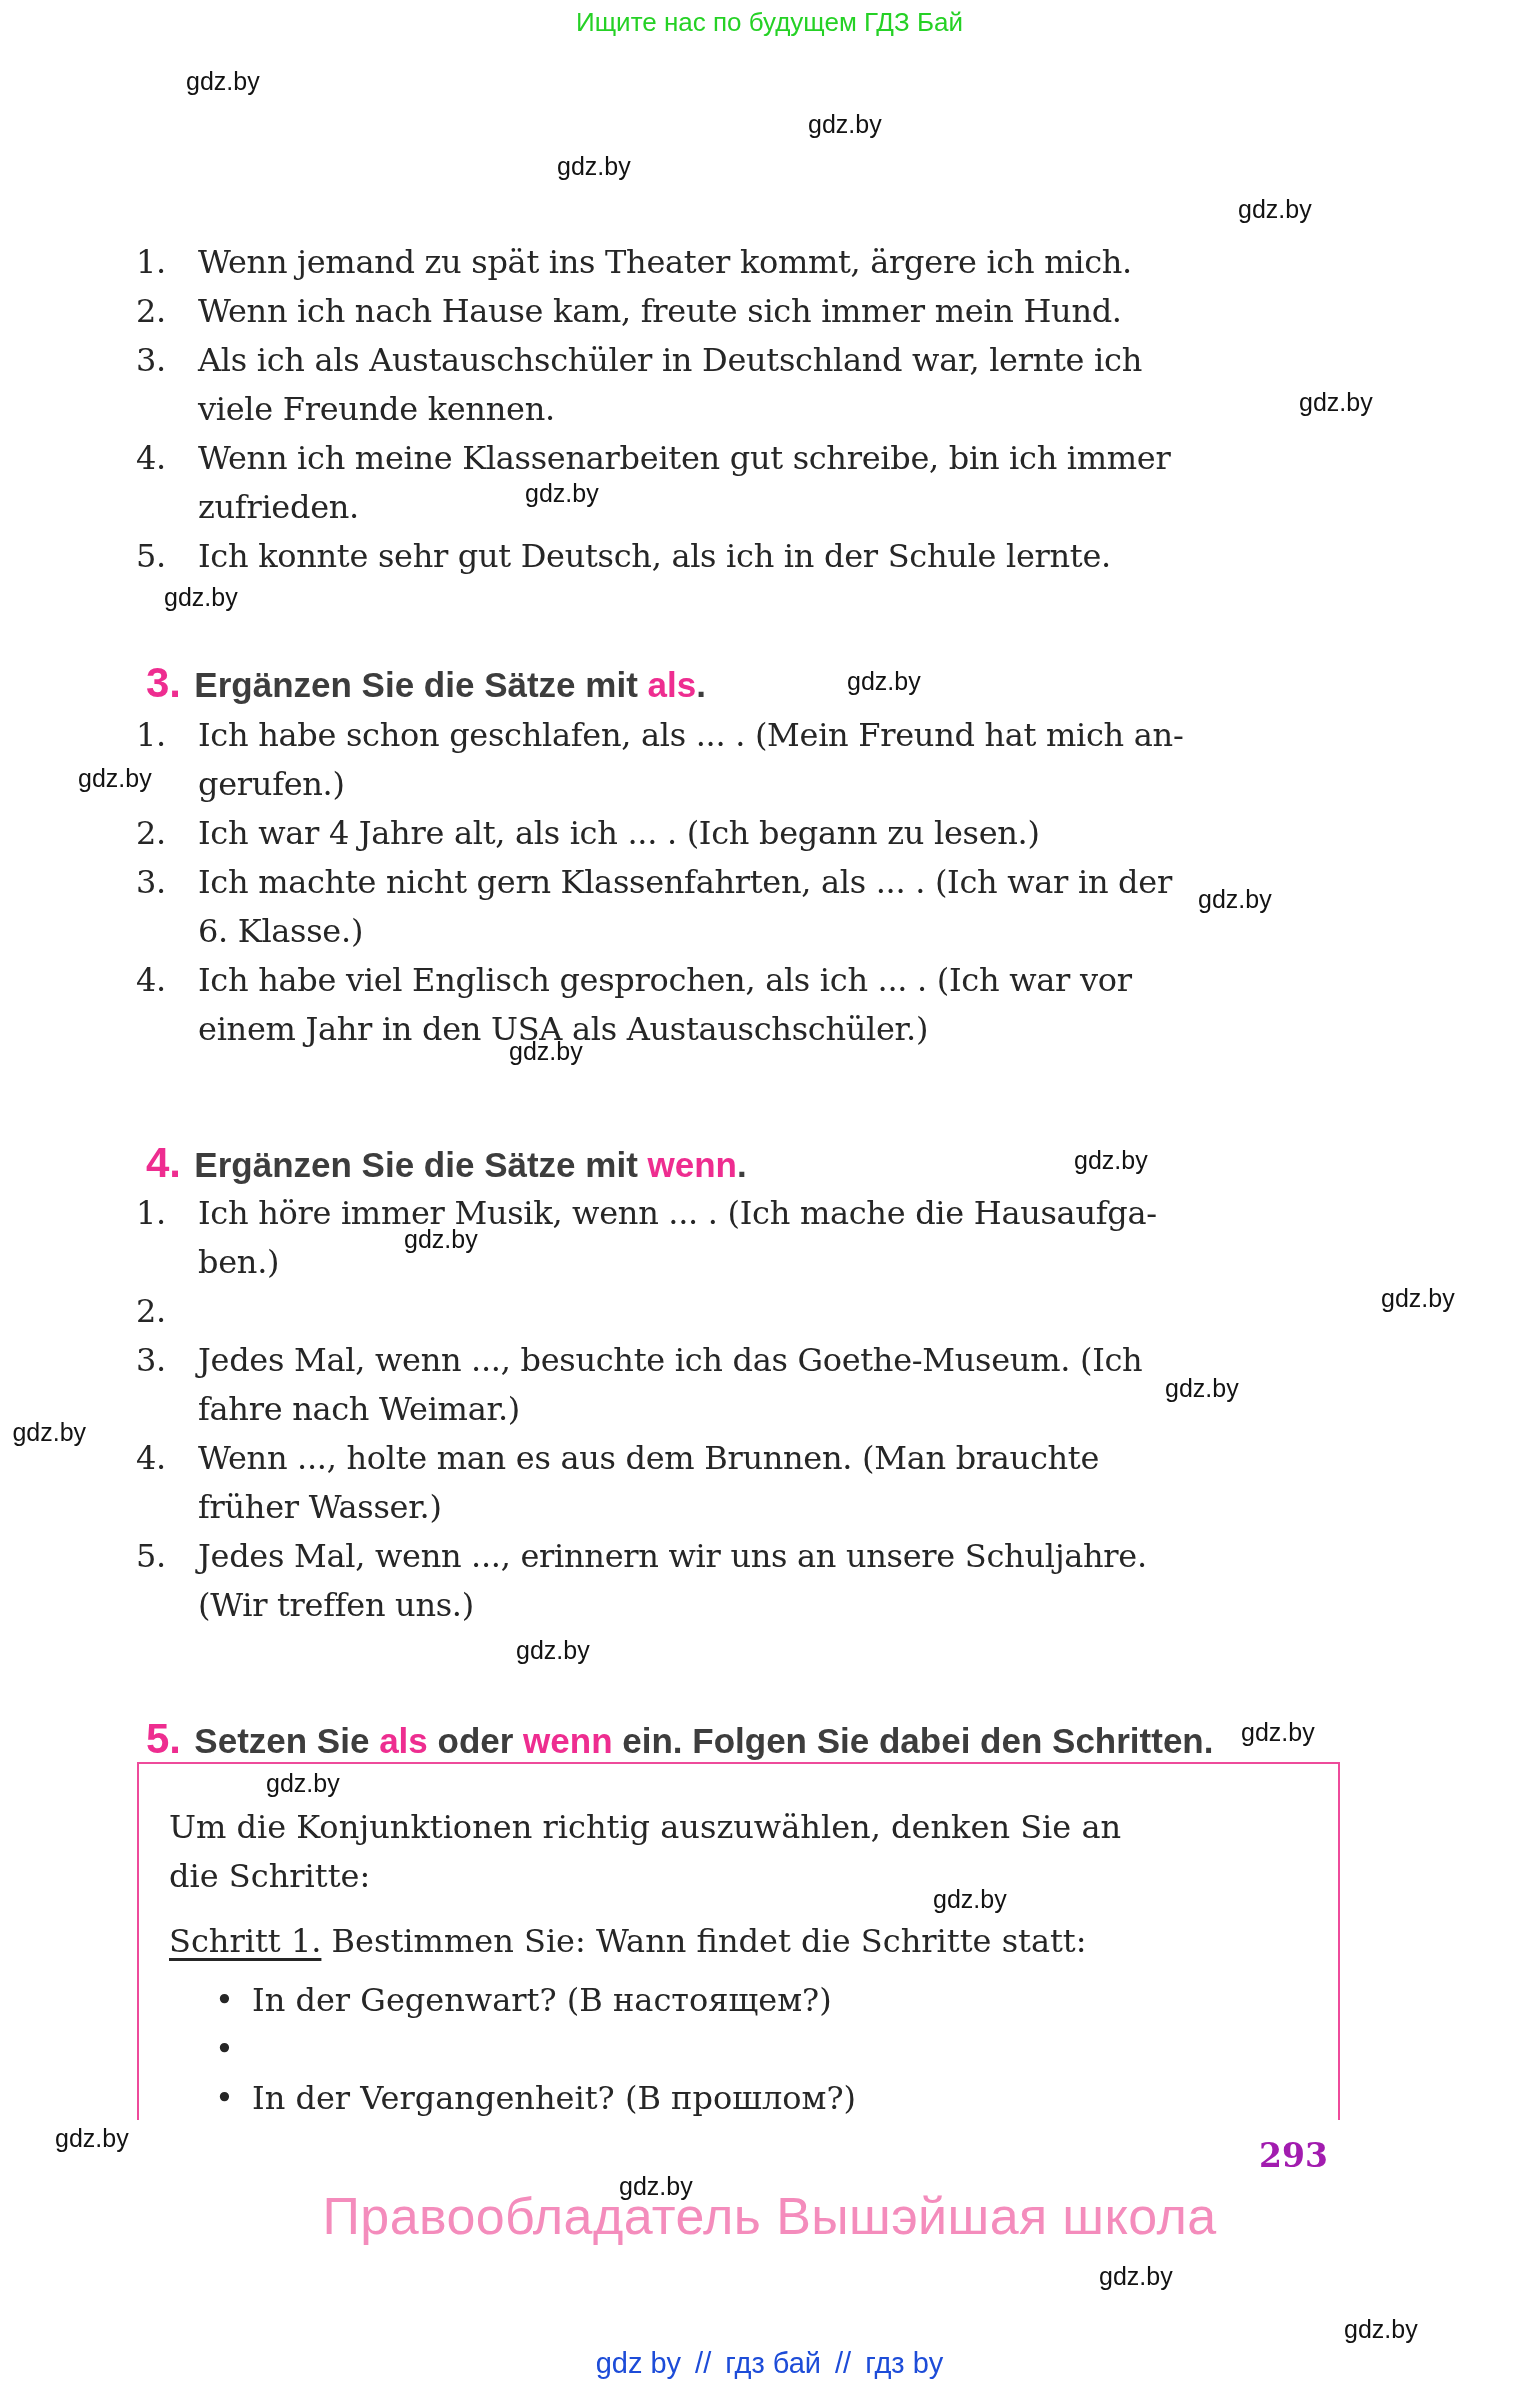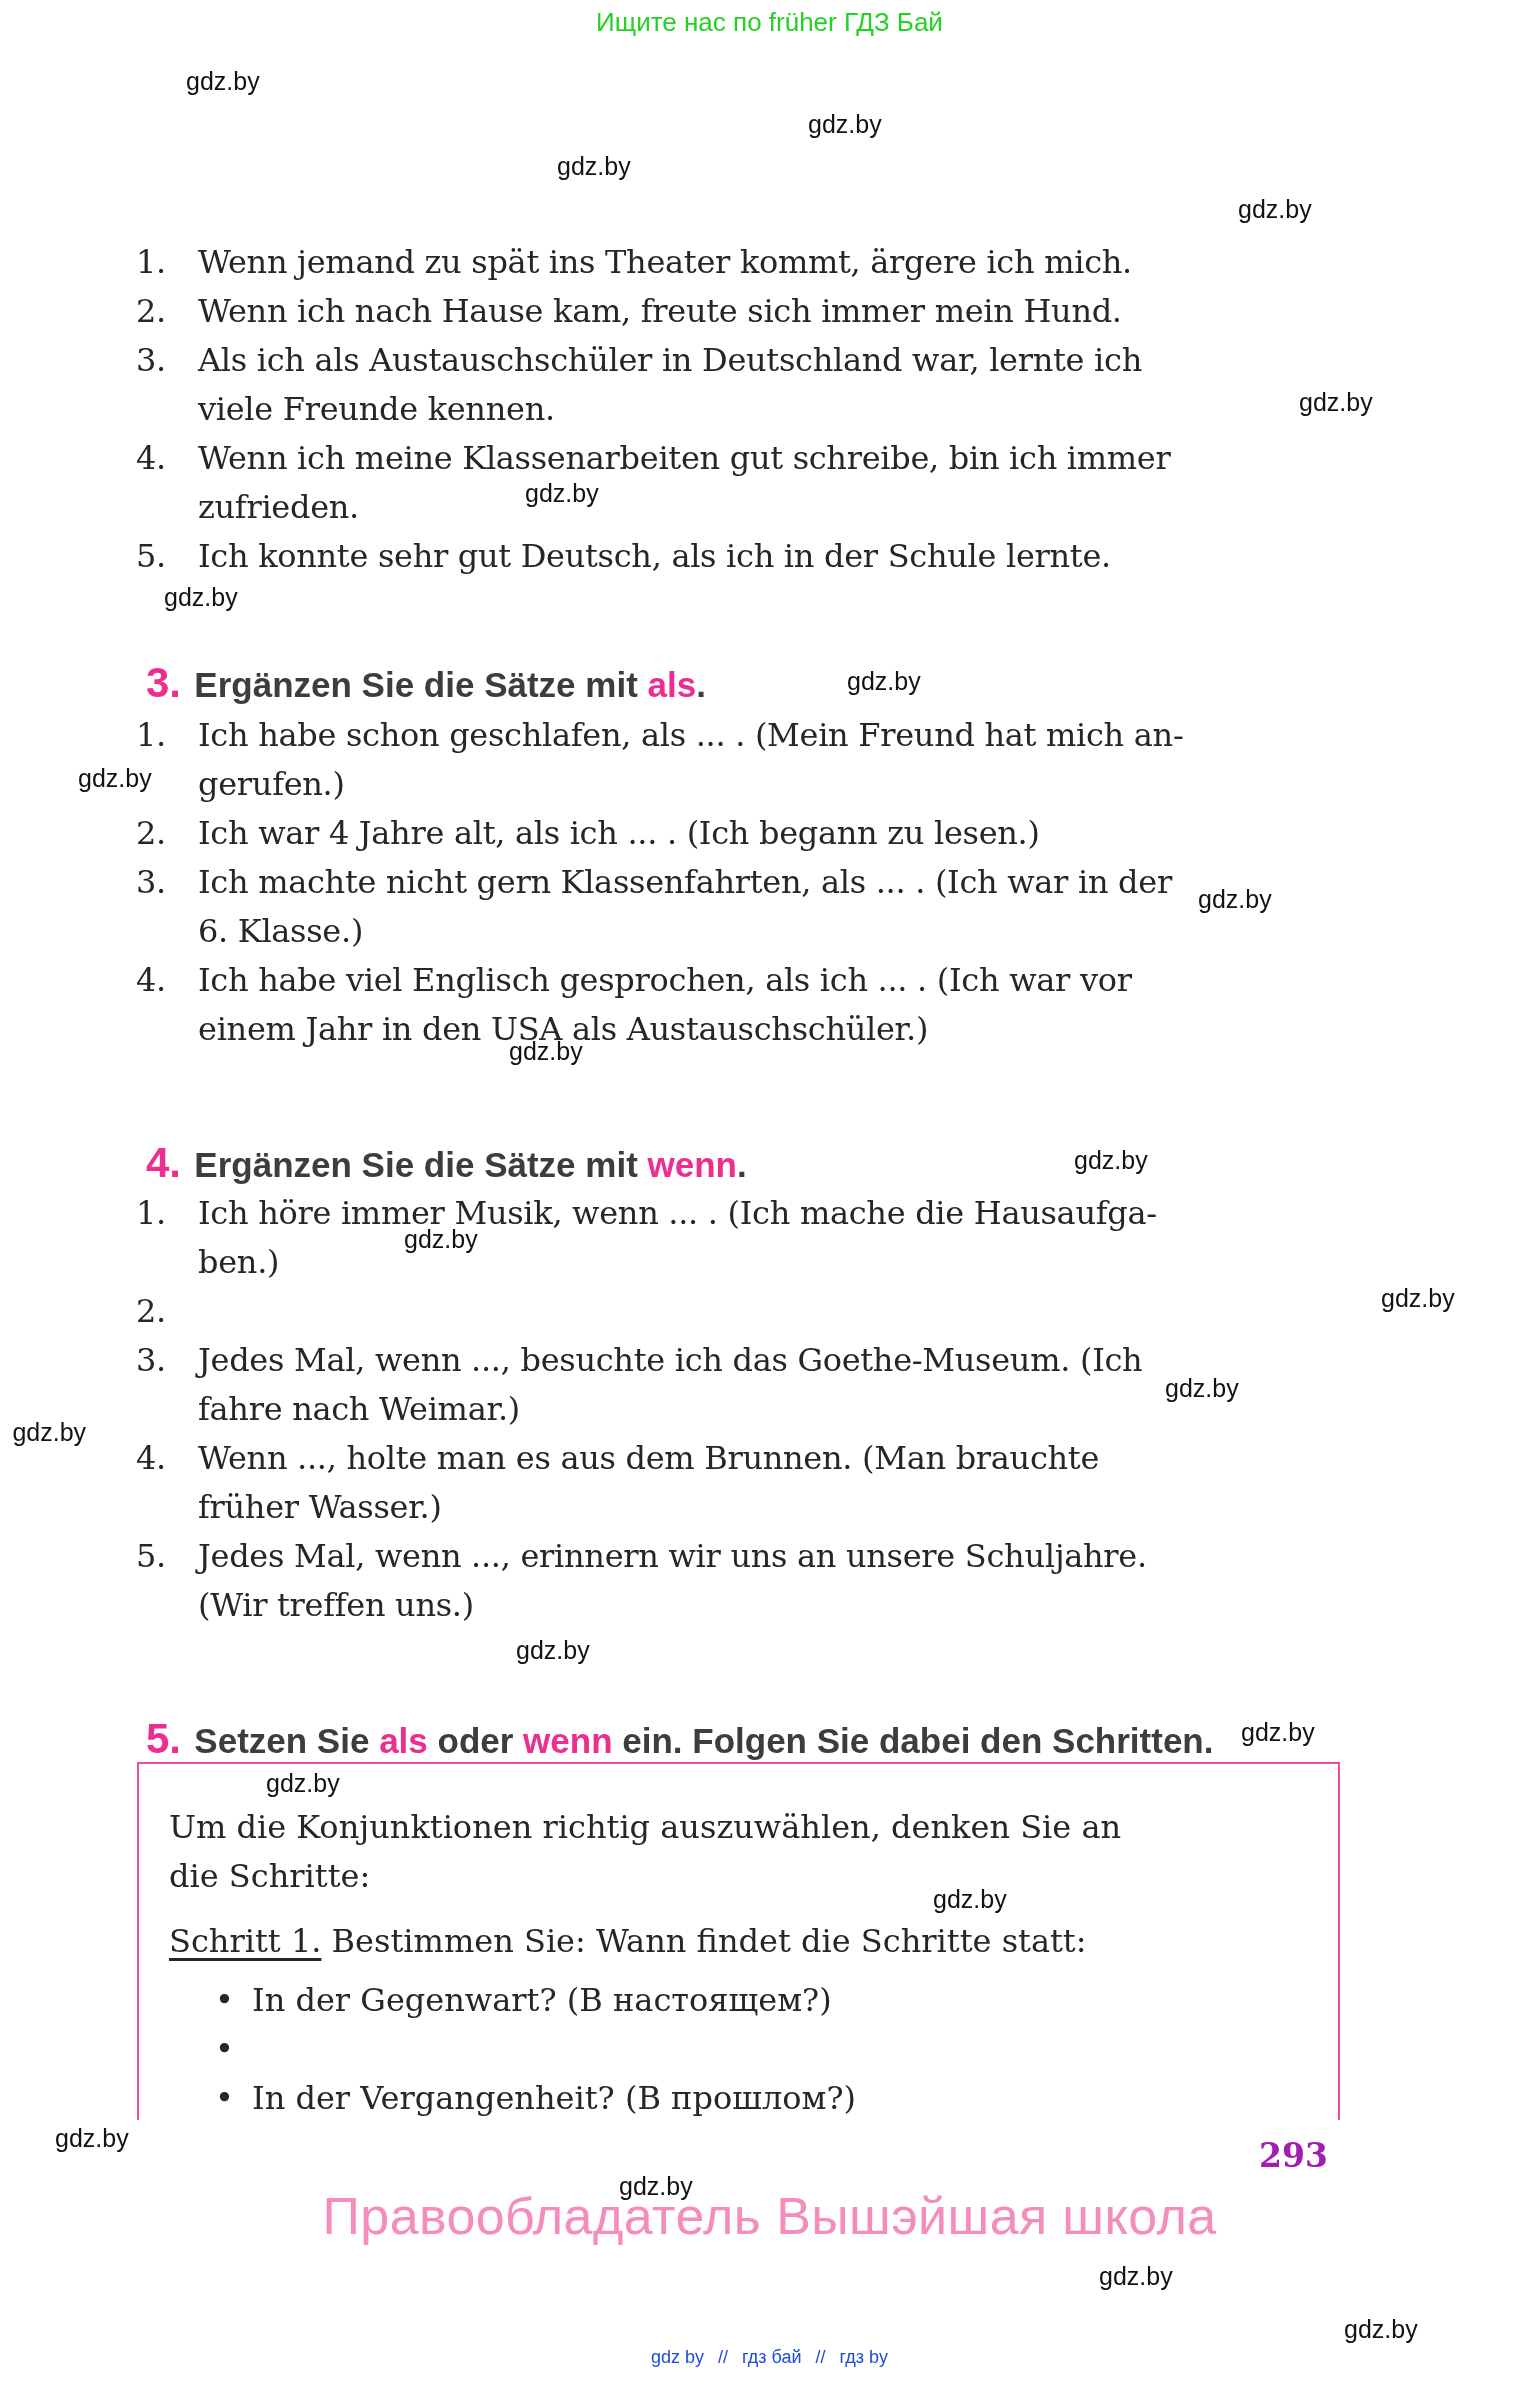--- a/index.html
+++ b/index.html
@@ -48,29 +48,29 @@
   .bullets .dot{flex:0 0 37px;}
   
   .pagenum{position:absolute;left:1259px;top:2136px;font-size:33px;color:#a21caf;font-weight:bold;}
   .publisher{
     position:absolute;top:2186px;left:0;width:100%;text-align:center;
     font-family:"Liberation Sans",sans-serif;font-size:52px;color:#f48cbc;
     letter-spacing:0.4px;
   }
   .footer{
     position:absolute;top:2347px;left:0;width:100%;text-align:center;
-    font-family:"Liberation Sans",sans-serif;font-size:18px;color:#1d4cd8;
+    font-family:"Liberation Sans",sans-serif;font-size:29px;color:#1d4cd8;
   }
   .footer .sep{margin:0 14px;}
   .footer .flink{cursor:pointer;}
 </style>
 </head>
 <body>
 
-<div class="banner">Ищите нас по früher ГДЗ Бай</div>
+<div class="banner">Ищите нас по будущем ГДЗ Бай</div>
 
 <span class="wm" style="left:186px;top:67px">gdz.by</span>
 <span class="wm" style="left:808px;top:110px">gdz.by</span>
 <span class="wm" style="left:557px;top:152px">gdz.by</span>
 <span class="wm" style="left:1238px;top:195px">gdz.by</span>
 <span class="wm" style="left:1299px;top:388px">gdz.by</span>
 <span class="wm" style="left:525px;top:479px">gdz.by</span>
 <span class="wm" style="left:164px;top:583px">gdz.by</span>
 <span class="wm" style="left:847px;top:667px">gdz.by</span>
 <span class="wm" style="left:78px;top:764px">gdz.by</span>

